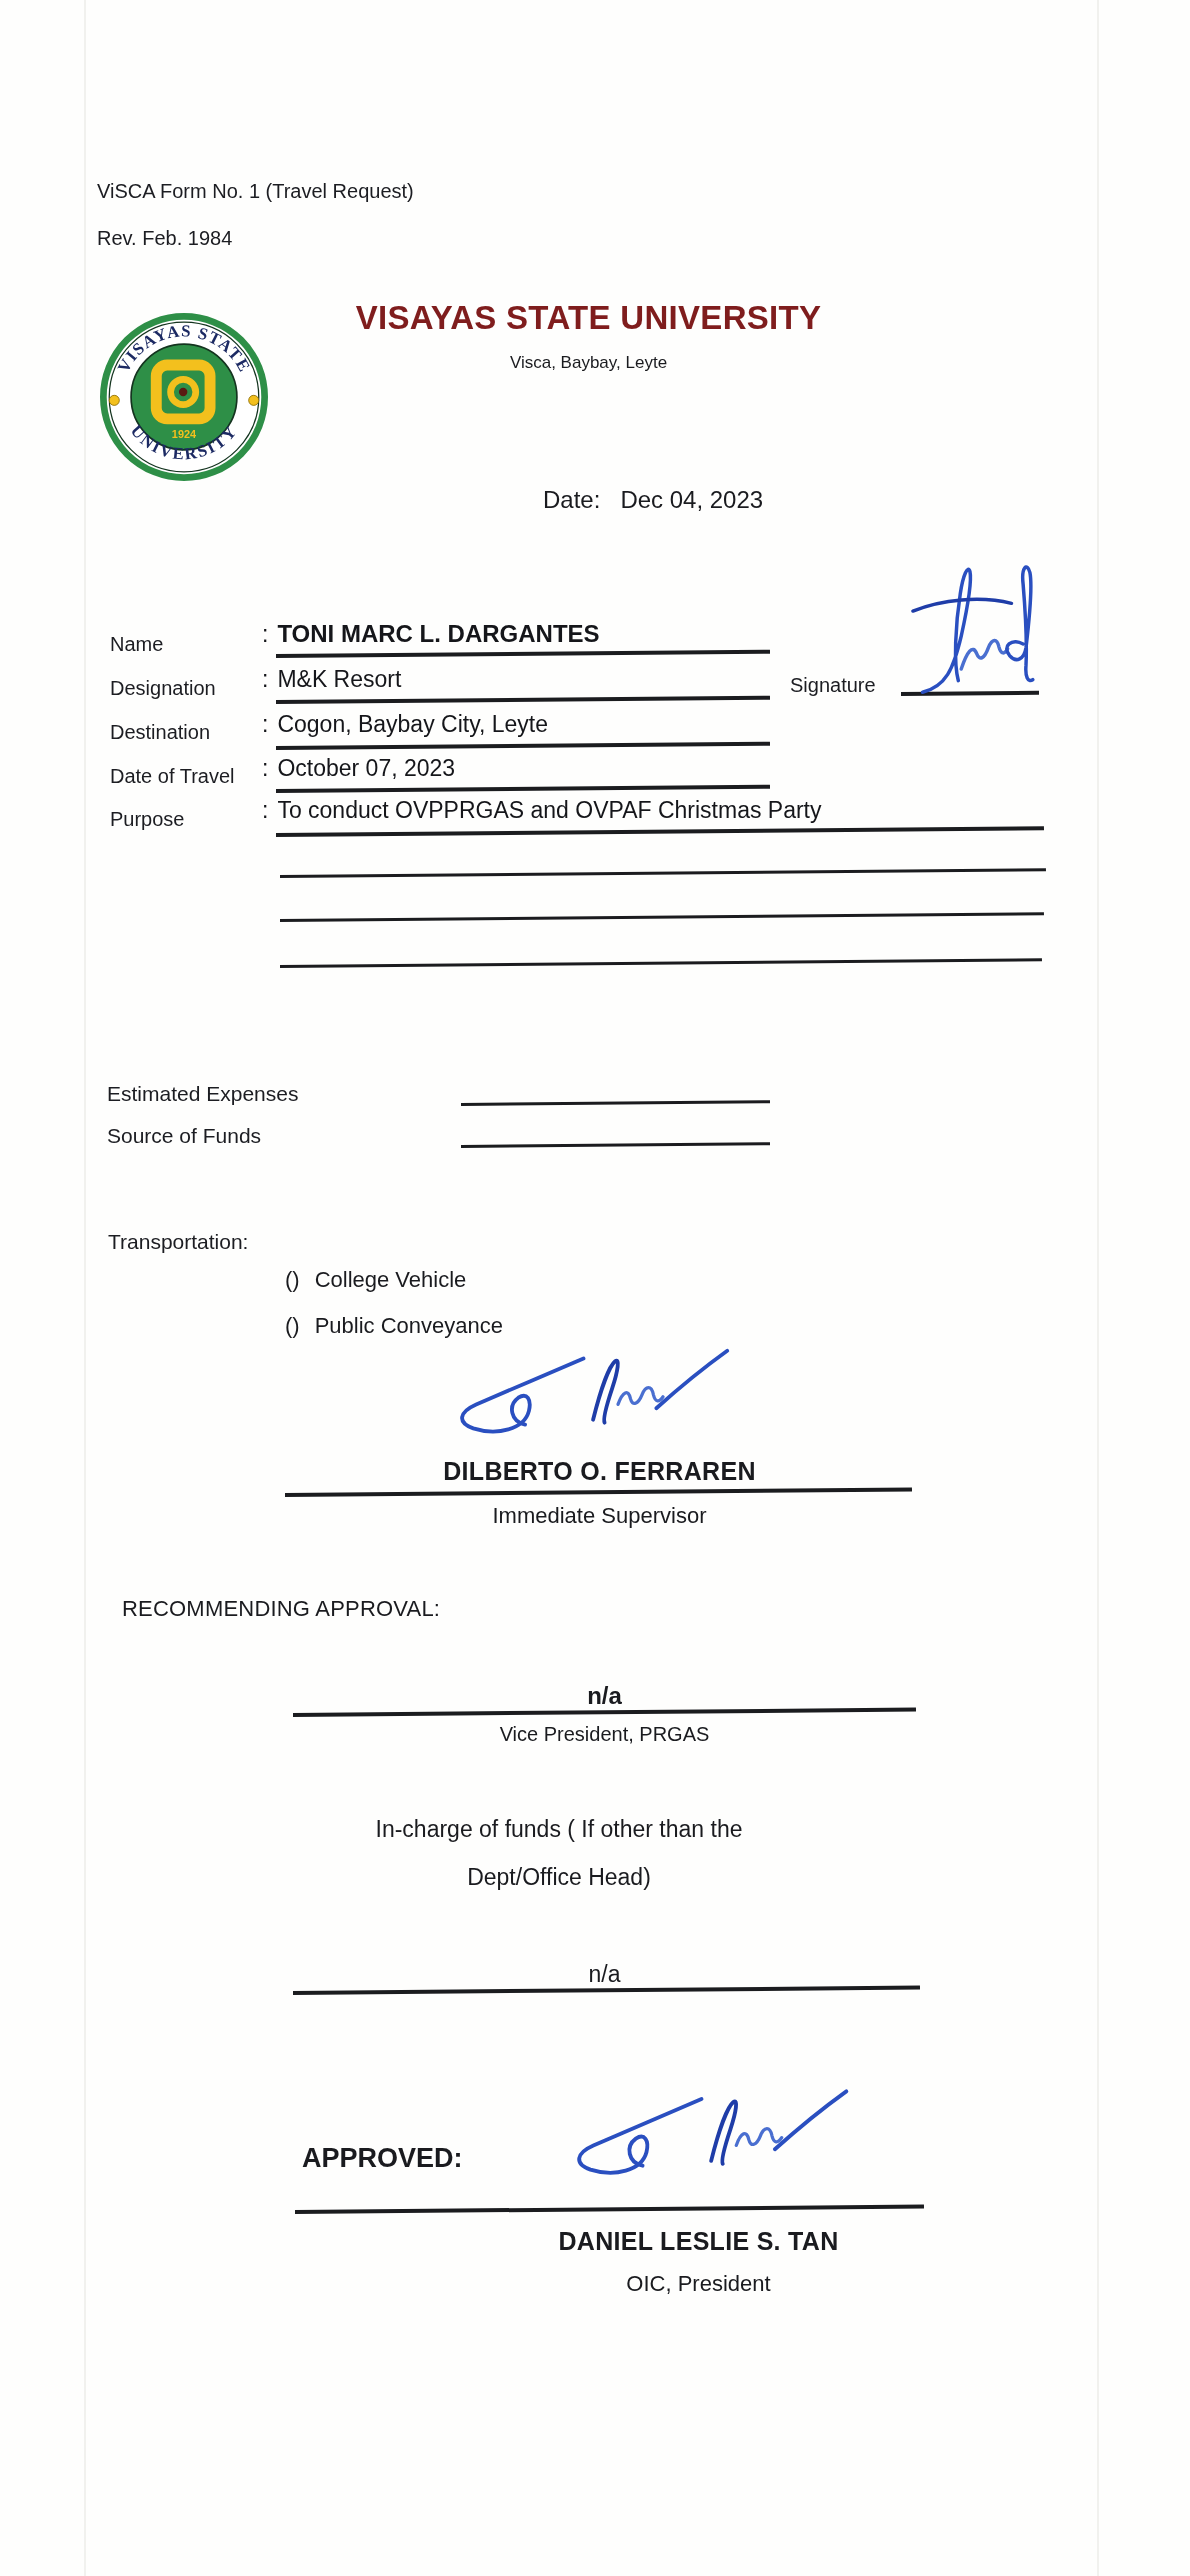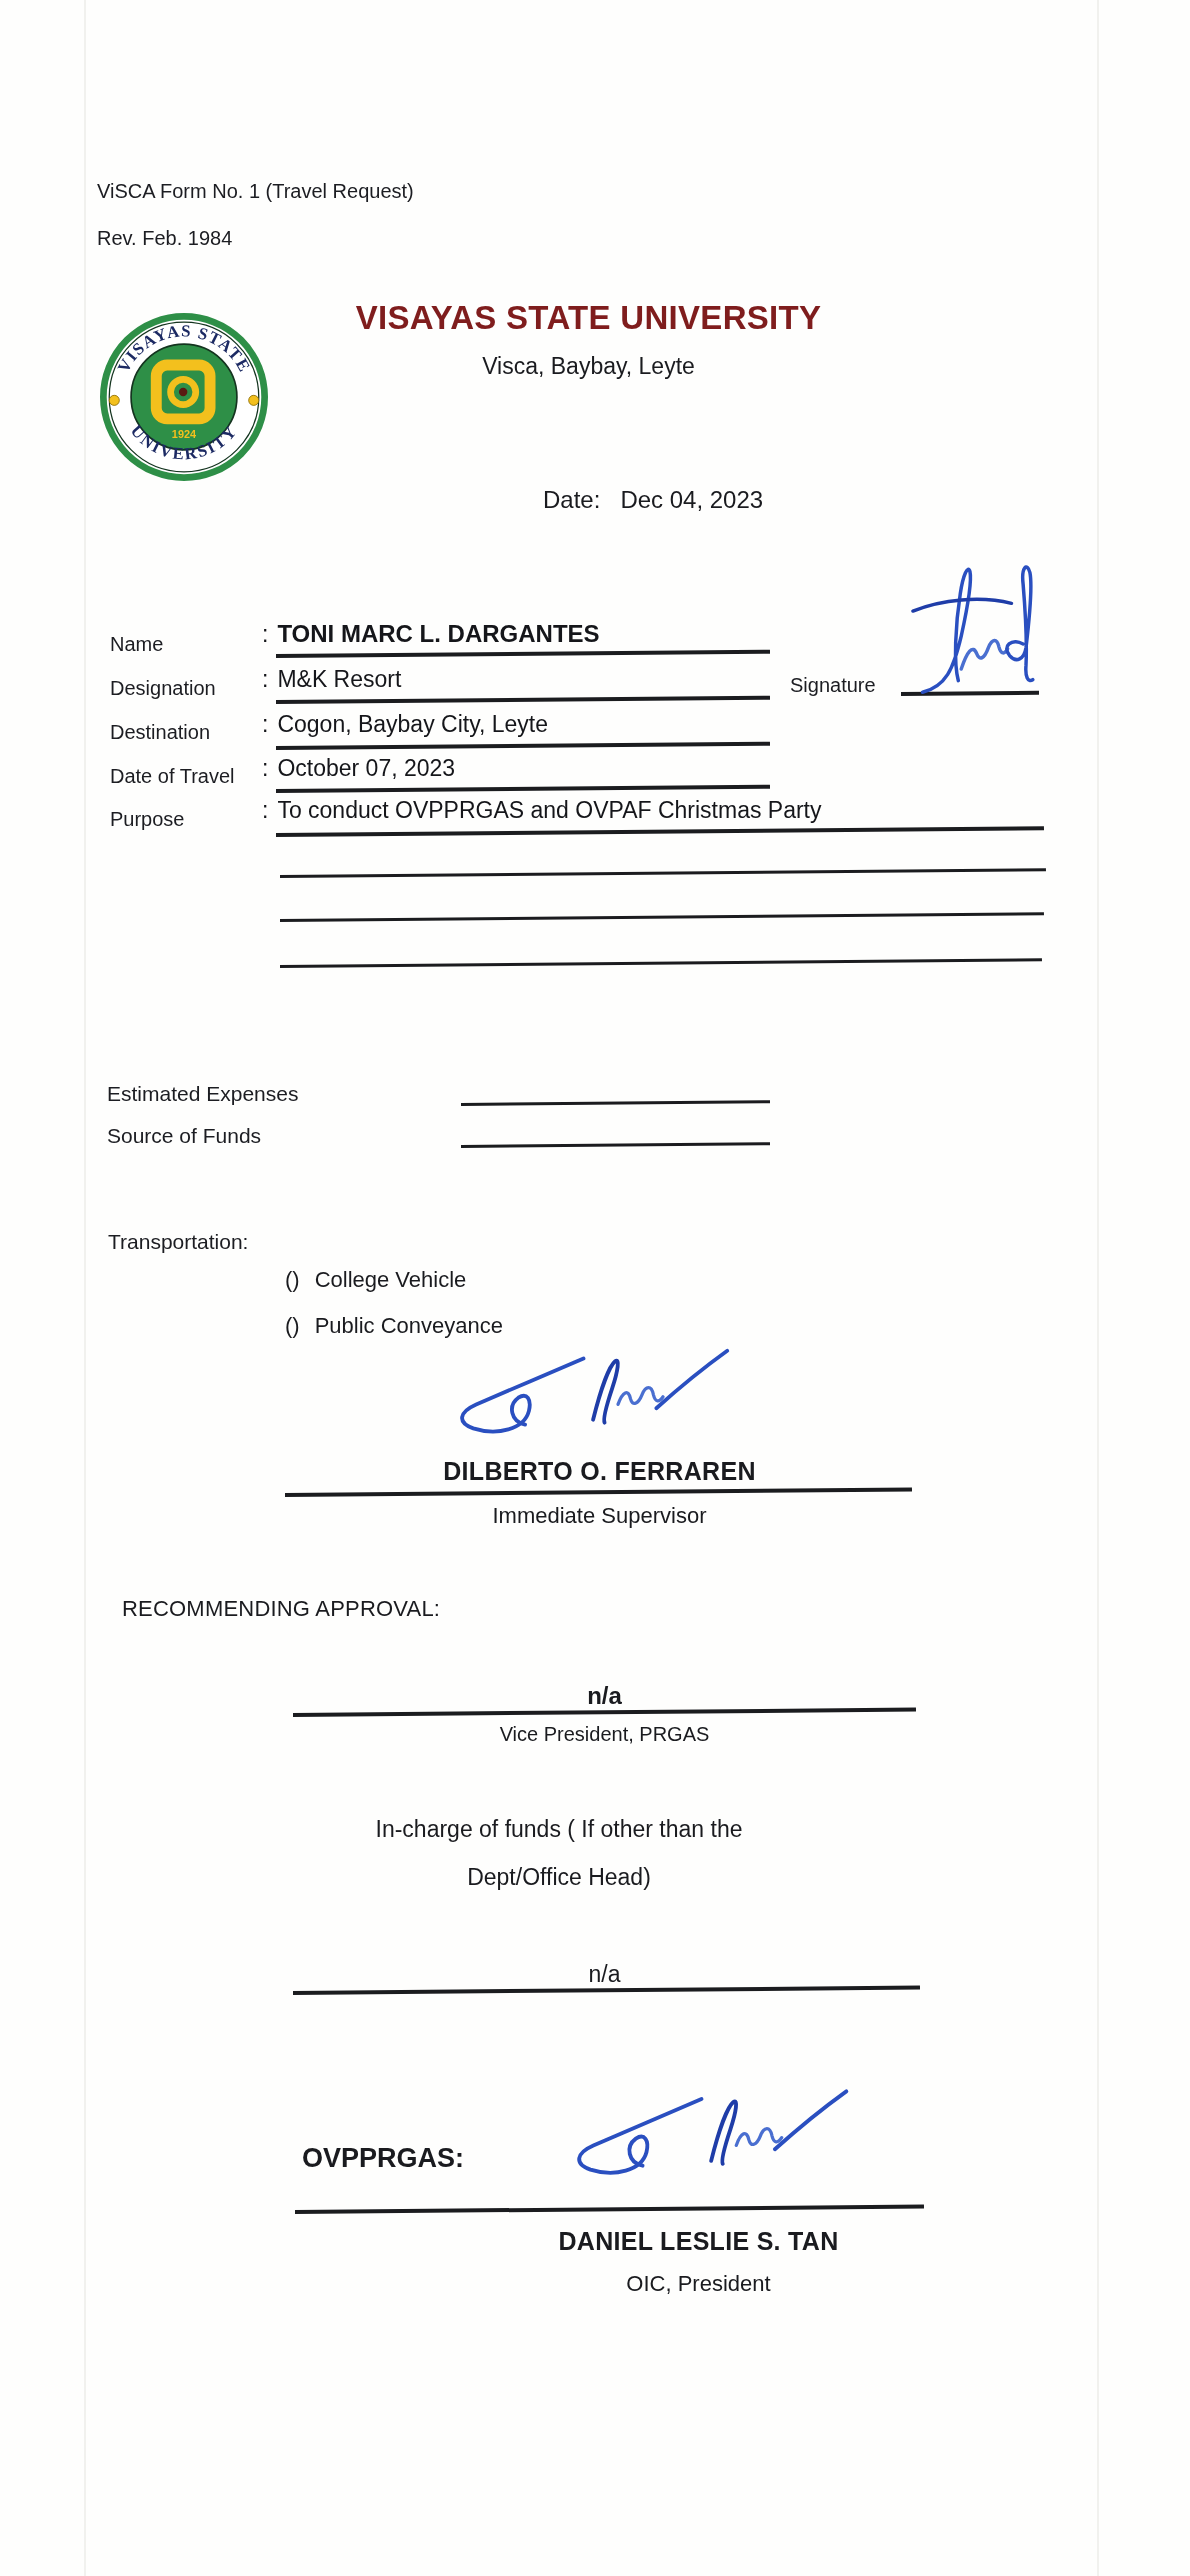--- a/index.html
+++ b/index.html
@@ -13,21 +13,21 @@
   .val  { font-size:23px; color:#15161a; white-space:nowrap; }
   .valrow { display:flex; gap:9px; align-items:baseline; }
   .bold { font-weight:bold; }
   .uline {
     border-top:3px solid #1b1c1f;
     transform:rotate(-0.5deg); transform-origin:left center;
   }
   .uline.thick { border-top-width:4px; }
   .center { text-align:center; }
   .title  { font-size:33px; font-weight:bold; letter-spacing:0.3px; color:#7f1d1d; }
-  .addr   { font-size:23px; }
+  .addr   { font-size:17px; }
   .dateline { display:flex; gap:20px; font-size:24px;align-items:center; }
   .heading  { font-size:22px; letter-spacing:0.2px;text-align:right; }
   .sig-name { font-size:25px; font-weight:bold; letter-spacing:0.3px; }
   .sig-title{ font-size:22px; }
   .opt { display:flex; gap:15px; font-size:22px; }
   .scan-edge { position:absolute; top:0; width:2px; height:2576px; background:#f1f1ee; }
   svg { display:block; }
 </style>
 </head>
 <body>
@@ -154,21 +154,21 @@
   <div class="abs center bold" style="left:293px; top:1682px; width:623px; font-size:24px;">n/a</div>
   <div class="abs uline thick" style="left:293px; top:1713px; width:623px;"></div>
   <div class="abs center" style="left:293px; top:1723px; width:623px; font-size:20px;">Vice President, PRGAS</div>
 
   <div class="abs center" style="left:215px; top:1816px; width:688px; font-size:23px;">In-charge of  funds ( If other than the</div>
   <div class="abs center" style="left:215px; top:1864px; width:688px; font-size:23px;">Dept/Office Head)</div>
 
   <div class="abs center" style="left:293px; top:1961px; width:623px; font-size:23px;">n/a</div>
   <div class="abs uline thick" style="left:293px; top:1991px; width:627px;"></div>
 
-  <div class="abs bold" style="left:302px; top:2143px; font-size:27px;">OVPPRGAS:</div>
+  <div class="abs bold" style="left:302px; top:2143px; font-size:27px;">APPROVED:</div>
   <div class="abs" style="left:547px; top:2081px;">
     <svg width="309" height="125" viewBox="0 0 320 120" fill="none" stroke="#2a4fc0" stroke-width="4" stroke-linecap="round">
       <path d="M160,14 C128,28 80,48 48,62 C30,70 28,81 45,87 C70,95 98,88 103,69 C106,57 101,49 92,55 C81,63 84,80 99,83"></path>
       <path d="M170,78 C178,46 187,22 193,17 C198,13 196,27 190,45 C184,63 180,77 182,81" stroke="#1f3da8"></path>
       <path d="M196,62 C201,48 207,46 209,56 C211,64 217,62 221,52 C225,42 231,42 233,52 C235,60 239,60 243,54" stroke="#4a6fd0" stroke-width="3.4"></path>
       <path d="M236,66 C256,48 285,24 310,6"></path>
     </svg>
   </div>
   <div class="abs uline thick" style="left:295px; top:2210px; width:629px;"></div>
   <div class="abs sig-name center" style="left:399px; top:2227px; width:599px;">DANIEL LESLIE S. TAN</div>

